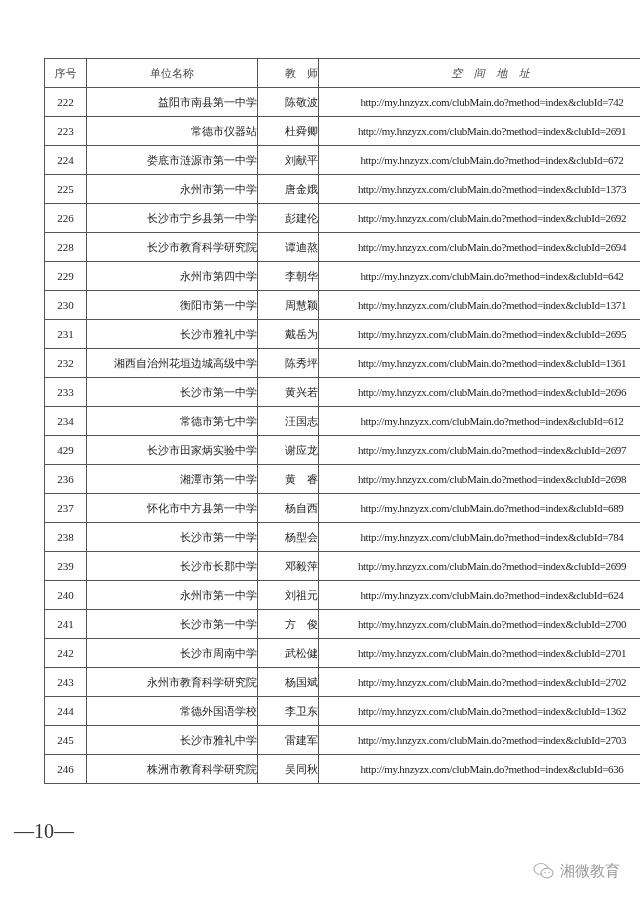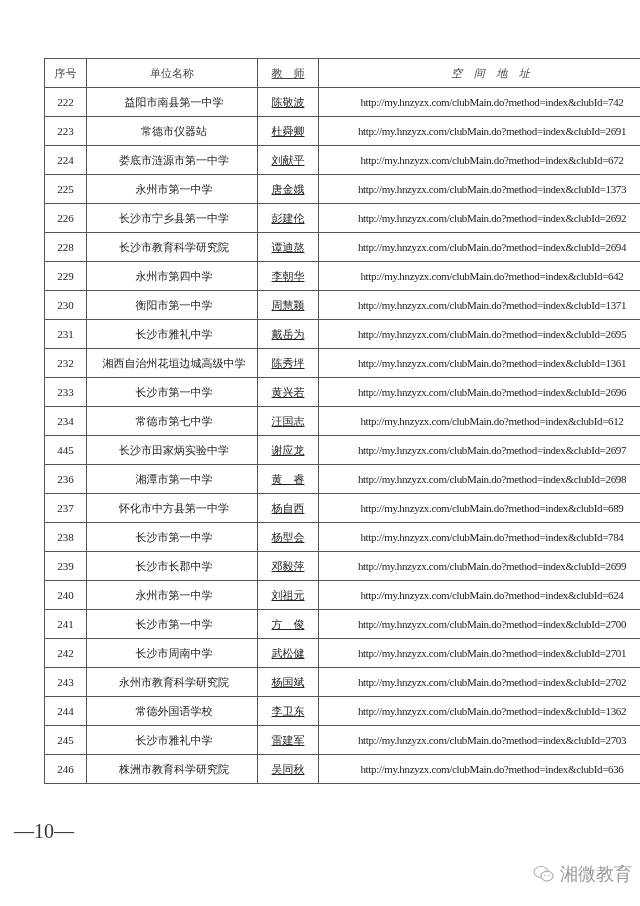--- a/index.html
+++ b/index.html
@@ -4,30 +4,30 @@
 <style>
   html, body { margin: 0; padding: 0; background: #ffffff; }
   body { width: 640px; height: 906px; position: relative; overflow: hidden;
          font-family: "DejaVu Serif", "Liberation Serif", serif; color: #222; }
   .page-table { position: absolute; left: 35px; top: 58px; width: 619px;
                 border-collapse: collapse; table-layout: fixed; margin-left: 9px; }
   .page-table td, .page-table th { border: 1px solid #555; height: 28px; padding: 0;
                 font-weight: normal; font-size: 11px; white-space: nowrap; overflow: hidden; }
   .page-table th { color: #444; font-size: 11px; letter-spacing: 0; }
   .c-no { width: 41px; text-align: center; font-family: "Liberation Serif", serif; font-size: 12px; }
-  .c-unit { width: 170px; text-align: center; padding-left: 4px !important; }
-  .c-teacher { width: 60px; text-align: center; text-decoration: underline; }
+  .c-unit { width: 170px; text-align: right; padding-left: 4px !important; }
+  .c-teacher { width: 60px; text-align: right; }
   .c-addr { text-align: center; padding-left: 3px !important;
             font-family: "Liberation Serif", serif; font-size: 9.6px; letter-spacing: -0.35px; }
   th.c-unit { text-align: center; padding-left: 0 !important; }
   th.c-addr { text-align: center; padding-left: 0 !important; font-family: "DejaVu Serif", serif; font-size: 11px; letter-spacing: 0; word-spacing: 8px; font-style: italic; }
   .page-number { position: absolute; left: 14px; top: 820px; font-size: 20px;
                  font-family: "Liberation Serif", serif; color: #333; }
-  .watermark { position: absolute; left: 533px; top: 862px; display: flex; align-items: center;
-               color: #9a9a9a; font-size: 18px; font-family: "DejaVu Sans", sans-serif; }
+  .watermark { position: absolute; left: 533px; top: 862px; display: flex; align-items: flex-start;
+               color: #9a9a9a; font-size: 15px; font-family: "DejaVu Sans", sans-serif; }
   .watermark svg { margin-right: 5px; }
 </style>
 </head>
 <body>
 
 <table class="page-table">
   <thead>
     <tr>
       <th class="c-no">序号</th>
       <th class="c-unit">单位名称</th>
@@ -102,21 +102,21 @@
         <td class="c-teacher">黄兴若</td>
         <td class="c-addr">http://my.hnzyzx.com/clubMain.do?method=index&amp;clubId=2696</td>
       </tr>
       <tr>
         <td class="c-no">234</td>
         <td class="c-unit">常德市第七中学</td>
         <td class="c-teacher">汪国志</td>
         <td class="c-addr">http://my.hnzyzx.com/clubMain.do?method=index&amp;clubId=612</td>
       </tr>
       <tr>
-        <td class="c-no">445</td>
+        <td class="c-no">429</td>
         <td class="c-unit">长沙市田家炳实验中学</td>
         <td class="c-teacher">谢应龙</td>
         <td class="c-addr">http://my.hnzyzx.com/clubMain.do?method=index&amp;clubId=2697</td>
       </tr>
       <tr>
         <td class="c-no">236</td>
         <td class="c-unit">湘潭市第一中学</td>
         <td class="c-teacher">黄　睿</td>
         <td class="c-addr">http://my.hnzyzx.com/clubMain.do?method=index&amp;clubId=2698</td>
       </tr>

